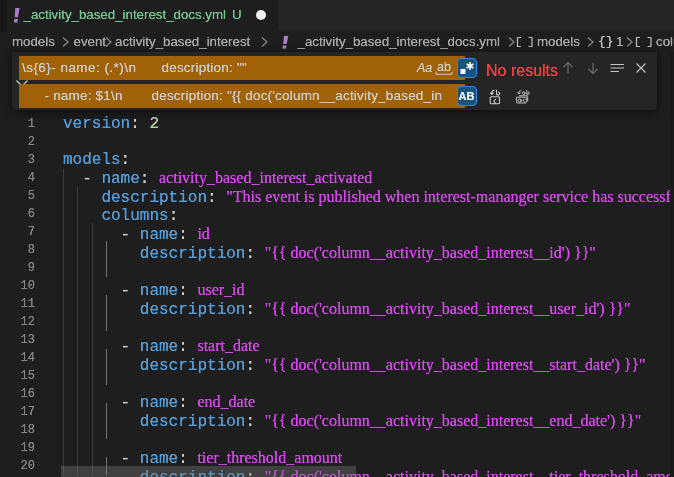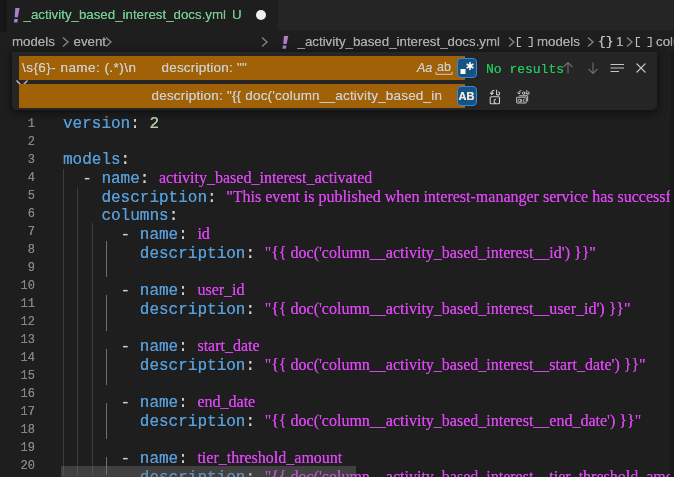--- a/index.html
+++ b/index.html
@@ -32,21 +32,21 @@
 
 #find { position:absolute; left:12px; top:52px; width:645px; height:58px; background:#252526; border-radius:0 0 5px 5px; box-shadow:0 2px 8px 1px rgba(0,0,0,0.5); z-index:5; font-size:13.5px; }
 .inp { position:absolute; left:7px; width:446px; height:24px; background:#a16207; border-radius:0; color:#cccccc; line-height:24px; white-space:pre; overflow:hidden; letter-spacing:0.2px; }
 #finp { top:4px; }
 #rinp { top:32px; }
 .inp span { position:absolute; top:0; }
 .opt { position:absolute; color:#cccccc; font-size:12.5px; top:4px; line-height:24px;}
 #optAa { left:405px;font-style:italic; }
 #optre { position:absolute; left:444.5px; top:6px; width:20px; height:20px; background:#19527b; border:1px solid #2e8ae6; border-radius:4px; }
 #optAB { position:absolute; left:444.5px; top:34px; width:20px; height:20px; background:#19527b; border:1px solid #2e8ae6; border-radius:4px; color:#e8e8e8; font-size:11px; text-align:center; line-height:18.5px; font-weight:bold; }
-#nores { position:absolute; left:474px; top:9.5px; font-size:13px; color:#22c55e;font-family:Liberation Mono, monospace; }
+#nores { position:absolute; left:474px; top:9.5px; font-size:16px; color:#ef4444; }
 .ficon { position:absolute; top:8px; width:16px; height:16px; }
 </style>
 </head>
 <body>
 <div id="root">
 
   <div id="editor">
     <pre id="gutter">1
 2
 3
@@ -114,20 +114,21 @@
 
   <div id="crumbs">
     <div style="left:12px">models</div>
     <svg style="left:57px" width="16" height="16" viewBox="0 0 16 16">
         <path d="M6 3.5 L11 8 L6 12.5" stroke="#858585" stroke-width="1.35" fill="none"></path>
       </svg>
     <div style="left:73.5px">event</div>
     <svg style="left:99.5px" width="16" height="16" viewBox="0 0 16 16">
         <path d="M6 3.5 L11 8 L6 12.5" stroke="#858585" stroke-width="1.35" fill="none"></path>
       </svg>
+    <div style="left:115px">activity_based_interest</div>
     <svg style="left:256px" width="16" height="16" viewBox="0 0 16 16">
         <path d="M6 3.5 L11 8 L6 12.5" stroke="#858585" stroke-width="1.35" fill="none"></path>
       </svg>
     <svg style="left:280px;top:5.5px;position:absolute" width="10" height="13" viewBox="0 0 9 13">
         <path d="M3.4 0 L7.8 0 L6.1 8.1 L2.8 8.1 Z M2.4 9.6 L5.9 9.6 L5.4 12.7 L1.9 12.7 Z" fill="#ab7fc9"></path>
       </svg>
     <div style="left:297.5px">_activity_based_interest_docs.yml</div>
     <svg style="left:503px" width="16" height="16" viewBox="0 0 16 16">
         <path d="M6 3.5 L11 8 L6 12.5" stroke="#858585" stroke-width="1.35" fill="none"></path>
       </svg>
@@ -147,21 +148,21 @@
         <path d="M6 3.5 H2.5 V12.5 H6 M13.5 3.5 H17 V12.5 H13.5" stroke="#c0c0c0" stroke-width="1.2" fill="none"></path>
       </svg>
     <div style="left:656px">columns</div>
   </div>
 
   <div id="find">
     <svg id="chev" style="position:absolute; left:2px; top:23px;" width="16" height="16" viewBox="0 0 16 16">
         <path d="M2.5 5.5 L8 11 L13.5 5.5" stroke="#c5c5c5" stroke-width="1.3" fill="none"></path>
       </svg>
     <div class="inp" id="finp"><span style="left:3px; letter-spacing:0.45px">\s{6}- name: (.*)\n</span><span style="left:142.5px">description: ""</span></div>
-    <div class="inp" id="rinp"><span style="left:132.5px">description: "{{ doc('column__activity_based_in</span></div>
+    <div class="inp" id="rinp"><span style="left:25.5px">- name: $1\n</span><span style="left:132.5px">description: "{{ doc('column__activity_based_in</span></div>
     <div class="opt" id="optAa">Aa</div>
     <svg class="opt" style="left:423px; top:6px;" width="20" height="20" viewBox="0 0 20 20">
         <text x="2" y="13" font-size="12.5" fill="#cccccc" font-family="Liberation Sans">ab</text>
         <path d="M1 13.8 V16.3 H17 V13.8" stroke="#cccccc" stroke-width="1" fill="none"></path>
       </svg>
     <div id="optre">
       <svg width="18" height="18" viewBox="0 0 18 18">
           <rect x="2.5" y="10" width="5" height="5" fill="#ffffff"></rect>
           <path d="M12 3 v8 M8.6 5 l6.8 4 M15.4 5 l-6.8 4" stroke="#ffffff" stroke-width="1.5" fill="none"></path>
         </svg>

